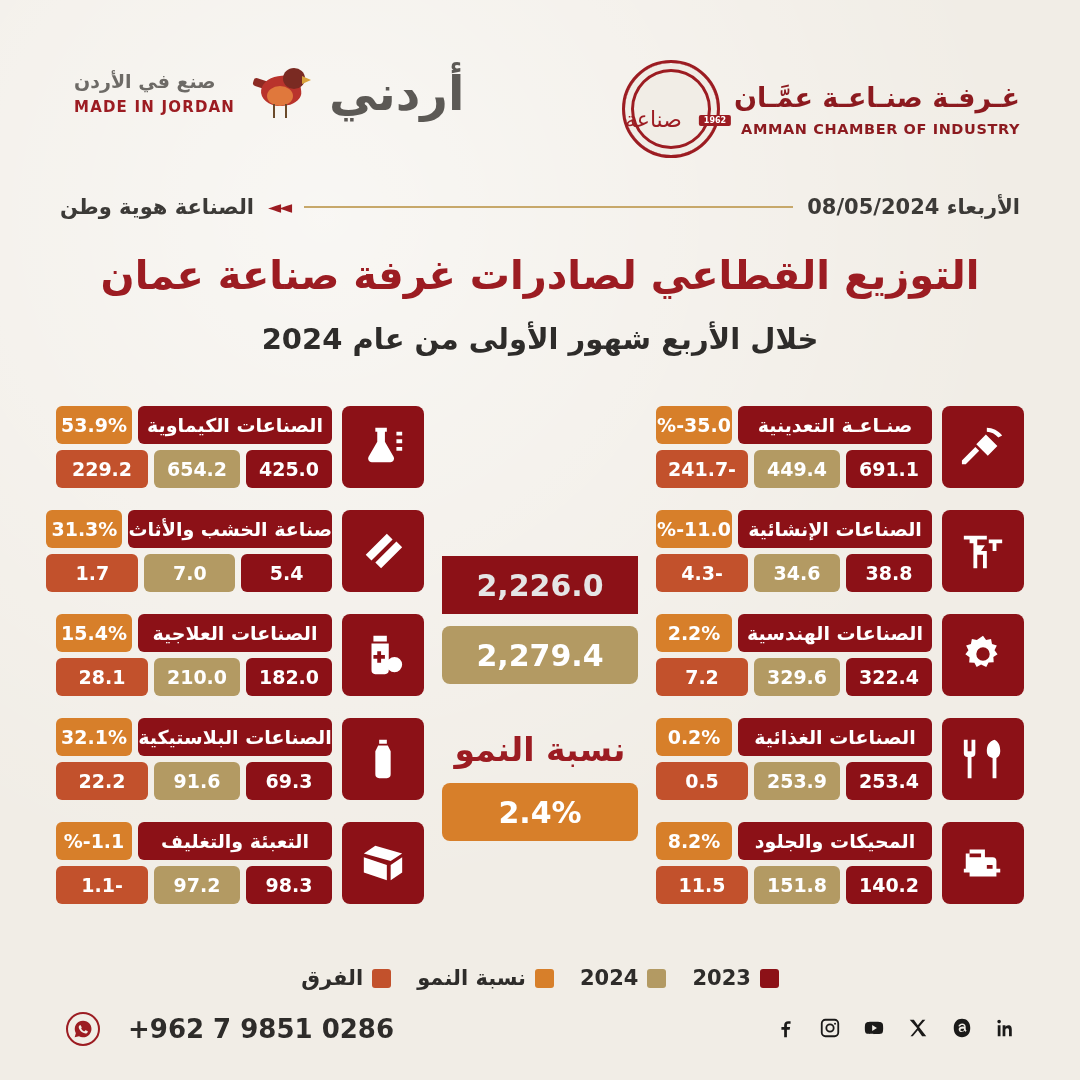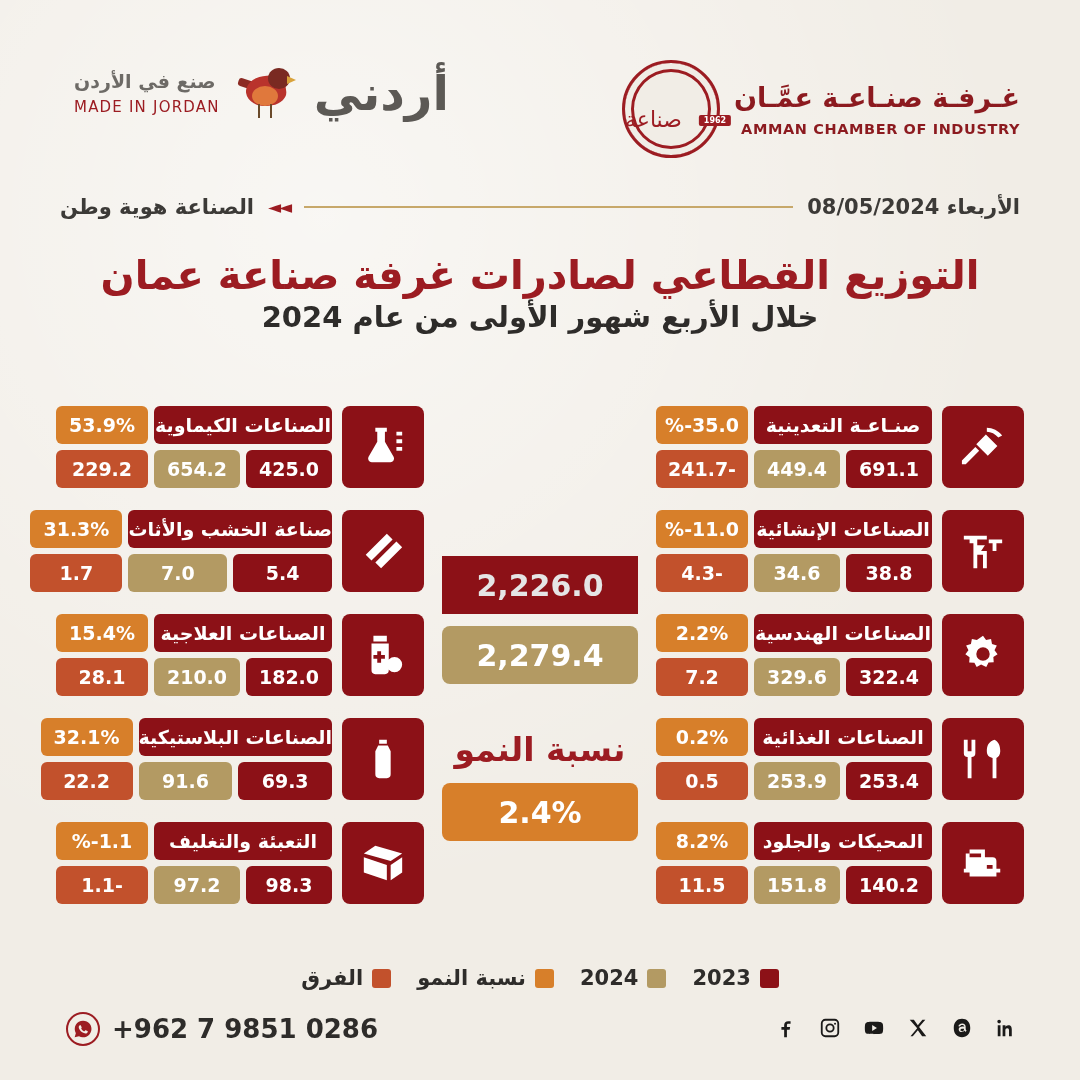--- a/index.html
+++ b/index.html
@@ -50,21 +50,21 @@
     background: #9c1c22; color: #fff; font-size: 8px; font-weight: bold;
     padding: 1px 5px; border-radius: 2px; margin-left: 44px;
   }
 
   .hdr-left {
     position: absolute; left: 74px; top: 6px;
     display: flex; align-items: center; gap: 18px;
   }
   .mij-text { text-align: left; }
   .mij-ar { font-size: 19px; color: #6d6a66; font-weight: bold; }
-  .mij-en { font-size: 15px; color: #9c1c22; font-weight: normal; letter-spacing: 1.2px; margin-top: 6px; }
+  .mij-en { font-size: 15px; color: #9c1c22; font-weight: bold; letter-spacing: 1.2px; margin-top: 6px; }
   .bird { width: 58px; height: 62px; position: relative; }
   .bird .body { position: absolute; left: 8px; top: 14px; width: 40px; height: 30px;
     background: #b9332c; border-radius: 50% 45% 42% 55%; transform: rotate(-8deg); }
   .bird .belly { position: absolute; left: 14px; top: 24px; width: 26px; height: 20px;
     background: #e0783c; border-radius: 50%; }
   .bird .head { position: absolute; left: 30px; top: 6px; width: 22px; height: 21px;
     background: #7a2a22; border-radius: 50%; }
   .bird .beak { position: absolute; left: 49px; top: 14px; width: 0; height: 0;
     border-top: 4px solid transparent; border-bottom: 4px solid transparent;
     border-left: 9px solid #d9a23b; }
@@ -83,21 +83,21 @@
     display: flex; align-items: center; gap: 14px; direction: rtl;
   }
   .strip .date { font-size: 21px; color: #3c3a37; font-weight: bold; white-space: nowrap; }
   .strip .rule { flex: 1; height: 2px; background: #c7a86a; }
   .strip .slogan { font-size: 21px; color: #3c3a37; font-weight: bold; white-space: nowrap; }
   .strip .arrows { color: #9c1c22; font-size: 17px; letter-spacing: -2px; }
 
   
   .title-block { position: absolute; top: 252px; left: 0; right: 0; text-align: center; }
   .title-1 { font-size: 40px; font-weight: bold; color: #9c1c22; letter-spacing: -0.5px; }
-  .title-2 { font-size: 29px; font-weight: bold; color: #2e2c2a; margin-top: 2px; }
+  .title-2 { font-size: 29px; font-weight: bold; color: #2e2c2a; margin-top: 24px; }
 
   
   .col { position: absolute; width: 368px; }
   .col-right { top: 406px; right: 56px; }
   .col-left  { top: 406px; left: 56px; }
 
   .sector { display: flex; align-items: stretch; gap: 10px; margin-bottom: 22px; direction: rtl; }
   .sector .icon-box {
     width: 82px; height: 82px; background: #8c1117; border-radius: 8px;
     display: flex; align-items: center; justify-content: center; flex: 0 0 auto;
@@ -105,21 +105,21 @@
   .sector .icon-box svg { width: 46px; height: 46px; fill: #ffffff; }
   .sector .rows { flex: 1; display: flex; flex-direction: column; gap: 6px; }
   .rowA { display: flex; gap: 6px; height: 38px; }
   .rowB { display: flex; gap: 6px; height: 38px; }
   .cell {
     display: flex; align-items: center; justify-content: center;
     border-radius: 6px; color: #fff; font-weight: bold; font-size: 19px;
     white-space: nowrap;
   }
   .c-name   { flex: 1; background: #8c1117; font-size: 19px; }
-  .c-growth { width: 92px; background: #d77f2a; }
+  .c-growth { width: 76px; background: #d77f2a; }
   .c-2023   { flex: 1; background: #8c1117; }
   .c-2024   { flex: 1; background: #b39a63; }
   .c-diff   { width: 92px; background: #c2512c; }
 
   
   .center { position: absolute; top: 556px; left: 50%; transform: translateX(-50%); width: 196px; text-align: center; }
   .tot-2023 {
     height: 58px; background: #8c1117; border-radius: 0; color: #e5e5e5;
     font-size: 30px; font-weight: bold; display: flex; align-items: center; justify-content: center;
   }
@@ -138,21 +138,21 @@
     position: absolute; top: 966px; left: 0; right: 0;
     display: flex; justify-content: center; align-items: center; gap: 26px; direction: rtl;
   }
   .legend .item { display: flex; align-items: center; gap: 9px; }
   .legend .swatch { width: 19px; height: 19px; border-radius: 3px; }
   .legend .lbl { font-size: 21px; font-weight: bold; color: #2e2c2a; }
 
   
   .footer { position: absolute; bottom: 22px; left: 0; right: 0; height: 50px; }
   .phone {
-    position: absolute; left: 66px; top: 4px; display: flex; align-items: center; gap: 12px;
+    position: absolute; left: 66px; top: 4px; display: flex; align-items: center; gap: 28px;
     direction: ltr;
   }
   .phone .wa {
     width: 34px; height: 34px; border: 2.5px solid #9c1c22; border-radius: 50%;
     display: flex; align-items: center; justify-content: center;
   }
   .phone .wa svg { width: 20px; height: 20px; fill: #9c1c22; }
   .phone .num { font-size: 26px; font-weight: bold; color: #2e2c2a; }
   .socials {
     position: absolute; right: 62px; top: 8px; display: flex; align-items: center; gap: 20px;

